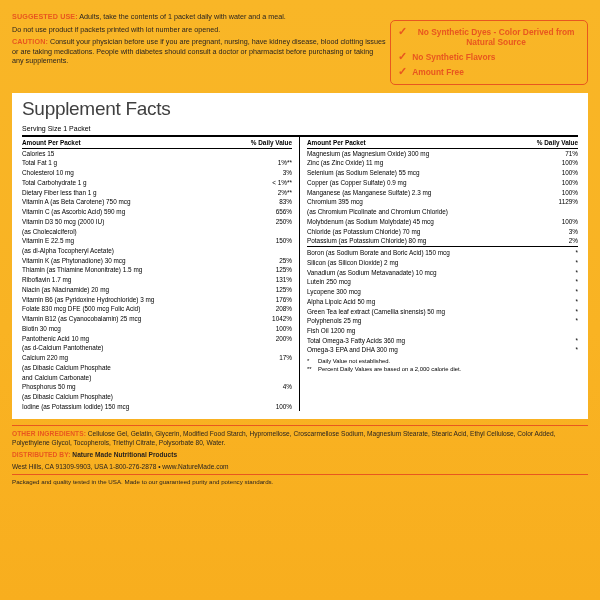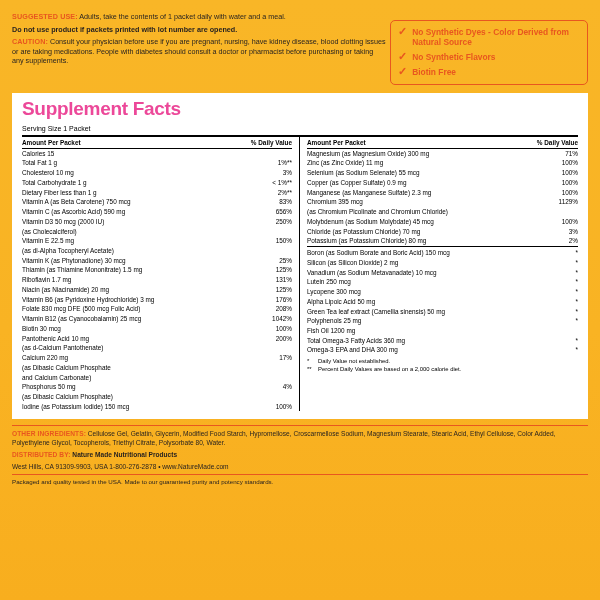--- a/index.html
+++ b/index.html
@@ -37,21 +37,21 @@
   }
   .suggested-block p {
     margin: 0 0 3px 0;
   }
   .lbl-orange {
     color: #e8571f;
     font-weight: bold;
     letter-spacing: .1px;
   }
   .bold-dark {
-    font-weight: bold;
+    font-weight: normal;
     color: #231f20;
   }
   .claims-box {
     width: 198px;
     flex: 0 0 198px;
     border: 1.6px solid #e8571f;
     border-radius: 5px;
     padding: 6px 7px 6px 7px;
     margin-top: 10px;
     box-sizing: border-box;
@@ -69,34 +69,35 @@
     line-height: 1;
     font-weight: bold;
     flex: 0 0 auto;
     transform: translateY(-1px);
   }
   .claim-text {
     color: #e8571f;
     font-weight: bold;
     font-size: 8.4px;
     line-height: 1.22;
+    text-align: center;
   }
 
   
   .facts {
     background: #ffffff;
     margin-top: 8px;
     padding: 6px 10px 8px 10px;
     box-sizing: border-box;
     border: 0;
   }
   .facts-title {
     font-size: 19px;
-    font-weight: bold;
-    color: #ec4899;
+    font-weight: normal;
+    color: #404040;
     letter-spacing: -.3px;
     line-height: 1.05;
     margin-bottom: 7px;
   }
   .serving {
     font-size: 7px;
     color: #000;
     margin-bottom: 3px;
   }
   .rule-thick {
@@ -194,21 +195,21 @@
       <div class="claim-row">
         <span class="check">✓</span>
         <span class="claim-text">No Synthetic Dyes - Color Derived from Natural Source</span>
       </div>
       <div class="claim-row">
         <span class="check">✓</span>
         <span class="claim-text">No Synthetic Flavors</span>
       </div>
       <div class="claim-row">
         <span class="check">✓</span>
-        <span class="claim-text">Biotin Free</span>
+        <span class="claim-text">Amount Free</span>
       </div>
     </div>
   </div>
 
   <div class="facts">
     <div class="facts-title">Supplement Facts</div>
     <div class="serving">Serving Size 1 Packet</div>
     <div class="rule-thick"></div>
 
     <div class="cols">

